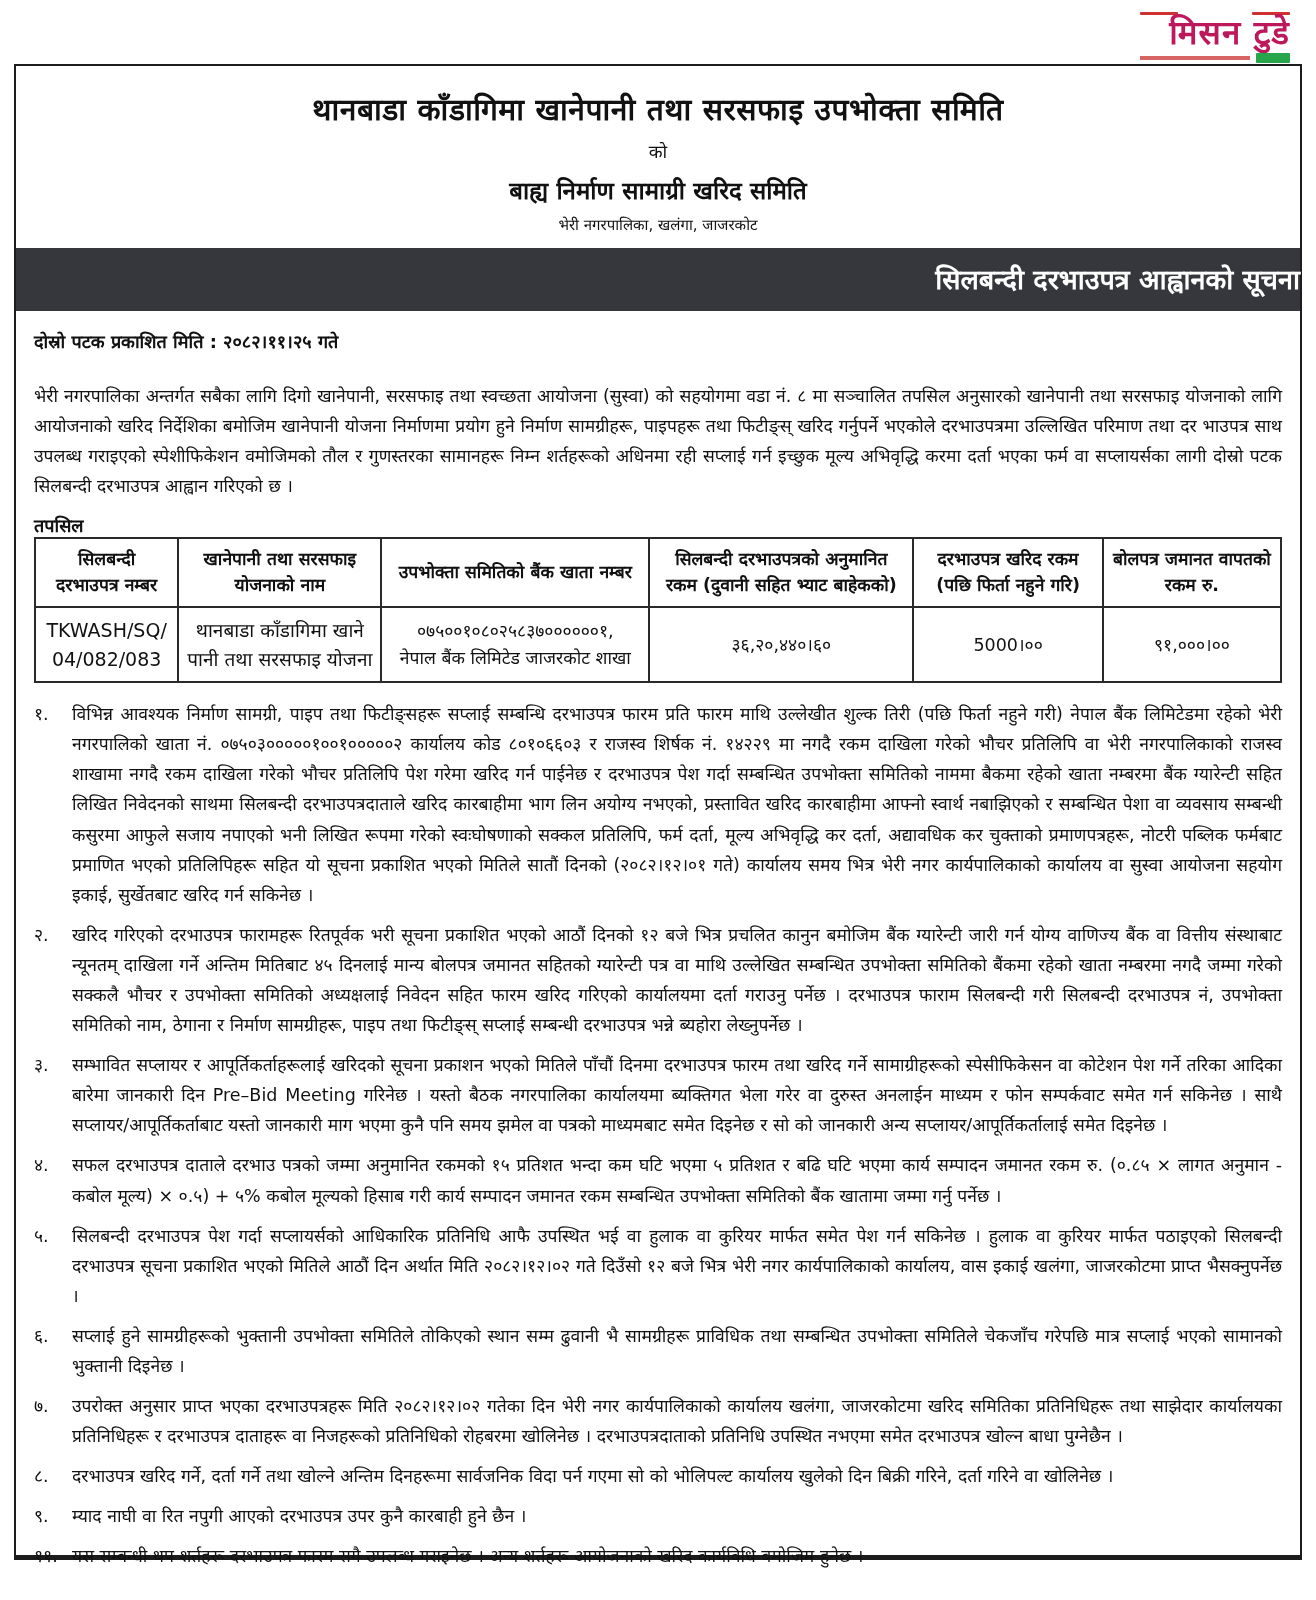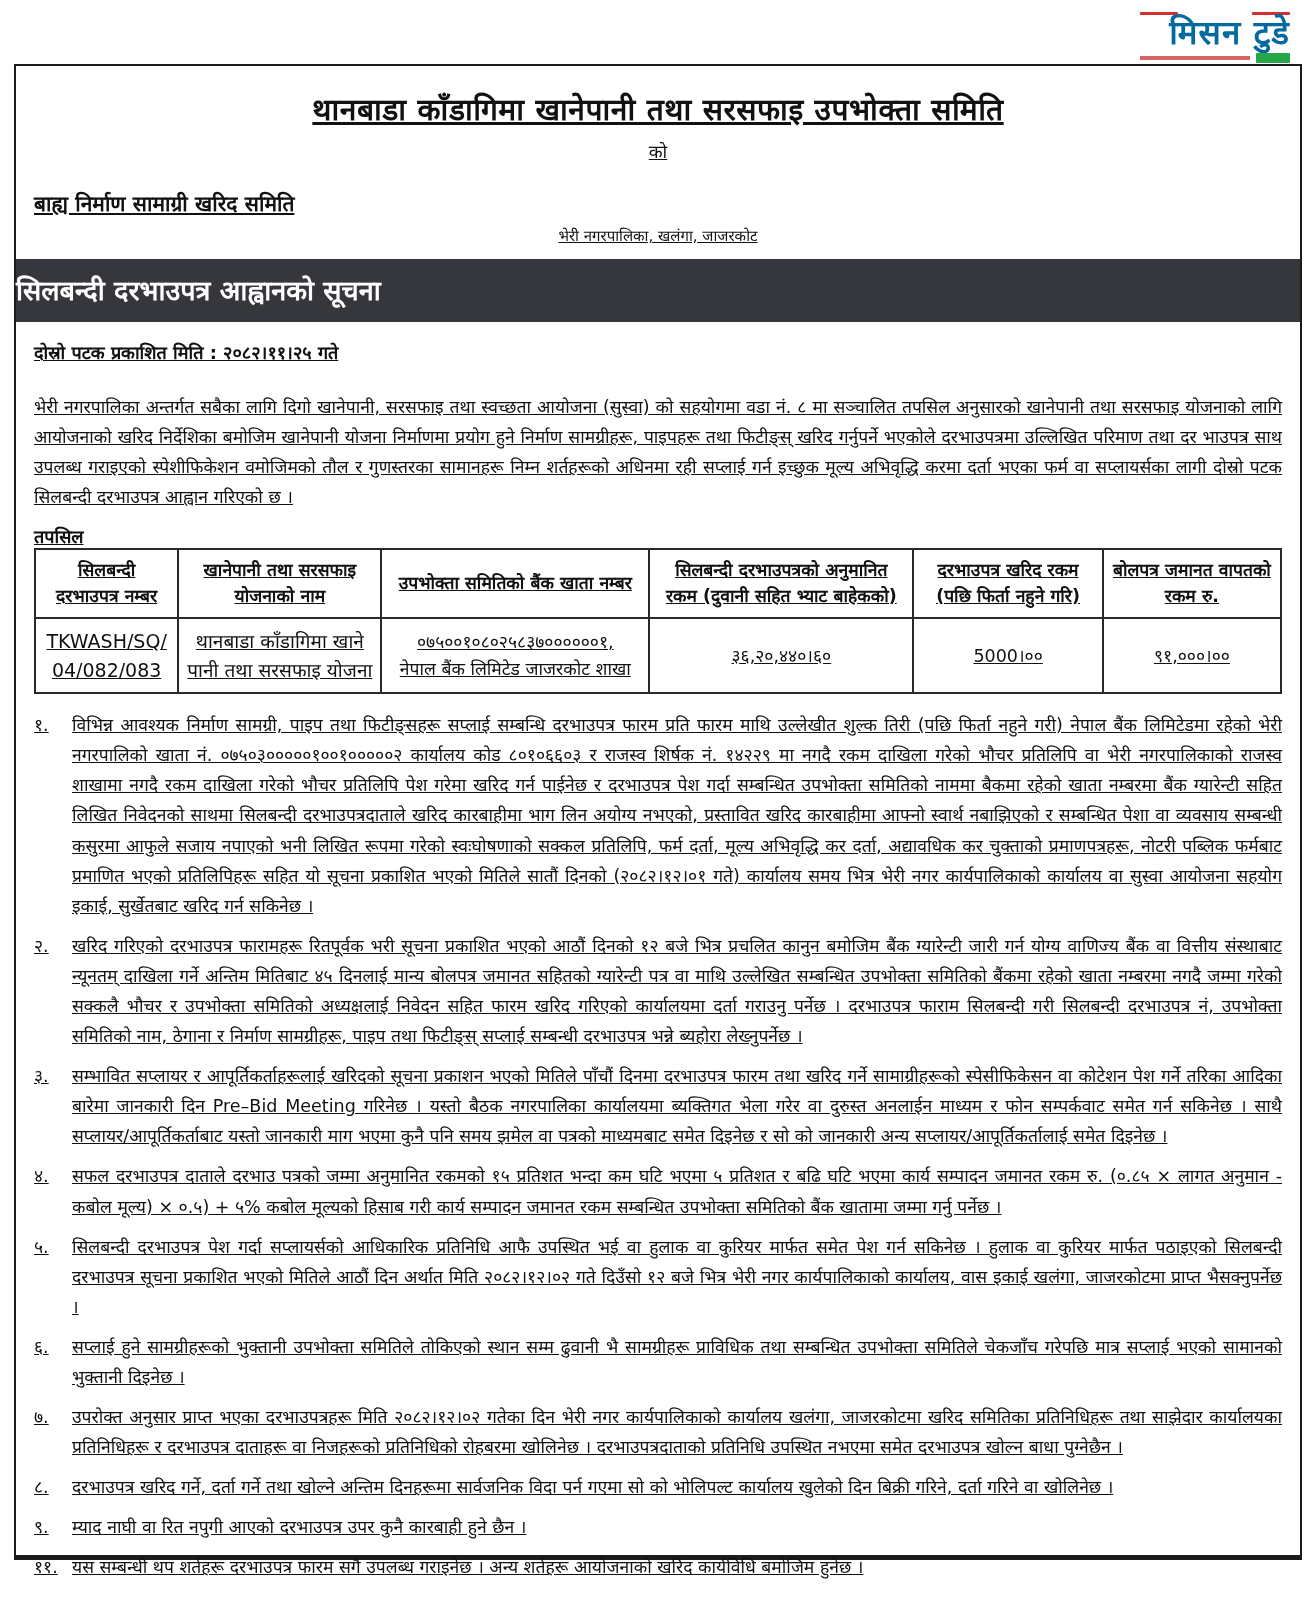--- a/index.html
+++ b/index.html
@@ -9,43 +9,43 @@
     font-family:"DejaVu Sans", sans-serif;
     color:#111; position:relative;
   }
   
   .logo-wrap {
     position:absolute; top:12px; right:26px; text-align:right;
   }
   .logo-ticks { display:flex; justify-content:space-between; margin-bottom:1px; }
   .logo-tick { height:3px; width:38px; background:#d03030; border-radius:1px; }
   .logo-text {
-    font-size:33px; font-weight:bold; color:#0369a1; line-height:1.05;
+    font-size:33px; font-weight:bold; color:#be185d; line-height:1.05;
     letter-spacing:1px;
   }
   .logo-sub { display:flex; justify-content:flex-end; align-items:center; gap:6px; margin-top:2px; }
   .logo-tagline { height:4px; width:110px; background:#c9322f; opacity:.75; }
   .logo-badge { height:10px; width:34px; background:#27a54a; border-radius:1px; }
   
   .doc-box {
     position:absolute; top:64px; left:14px; right:14px; bottom:40px;
     border:2px solid #1c1c1c; border-bottom:5px solid #1c1c1c;
     background:#fff; padding:0 0 26px 0;
   }
-  .doc-inner { padding:0 18px;text-decoration:underline; }
+  .doc-inner { padding:0 18px; }
   
   .h-committee {
     text-align:center; font-weight:bold; font-size:30px; margin-top:22px;
     letter-spacing:.5px;
   }
   .h-ko { text-align:center; font-size:18px; margin-top:10px; }
-  .h-sub { text-align:left; font-weight:bold; font-size:21px; margin-top:26px; }
+  .h-sub { text-align:center; font-weight:bold; font-size:24px; margin-top:10px; }
   .h-addr { text-align:center; font-size:15px; margin-top:8px; padding-bottom:14px; }
   .banner {
-    background:#35373c; color:#ffffff; text-align:left;
+    background:#35373c; color:#ffffff; text-align:right;
     font-size:27px; font-weight:bold; padding:12px 0 14px 0;
   }
   .published {
     text-align:left; font-weight:bold; font-size:18px; margin-top:18px;
   }
   
   .intro {
     font-size:17.5px; line-height:1.72; text-align:justify; margin-top:28px;
   }
   .tapsil { text-align:left; font-weight:bold; font-size:18px; margin-top:12px; }

